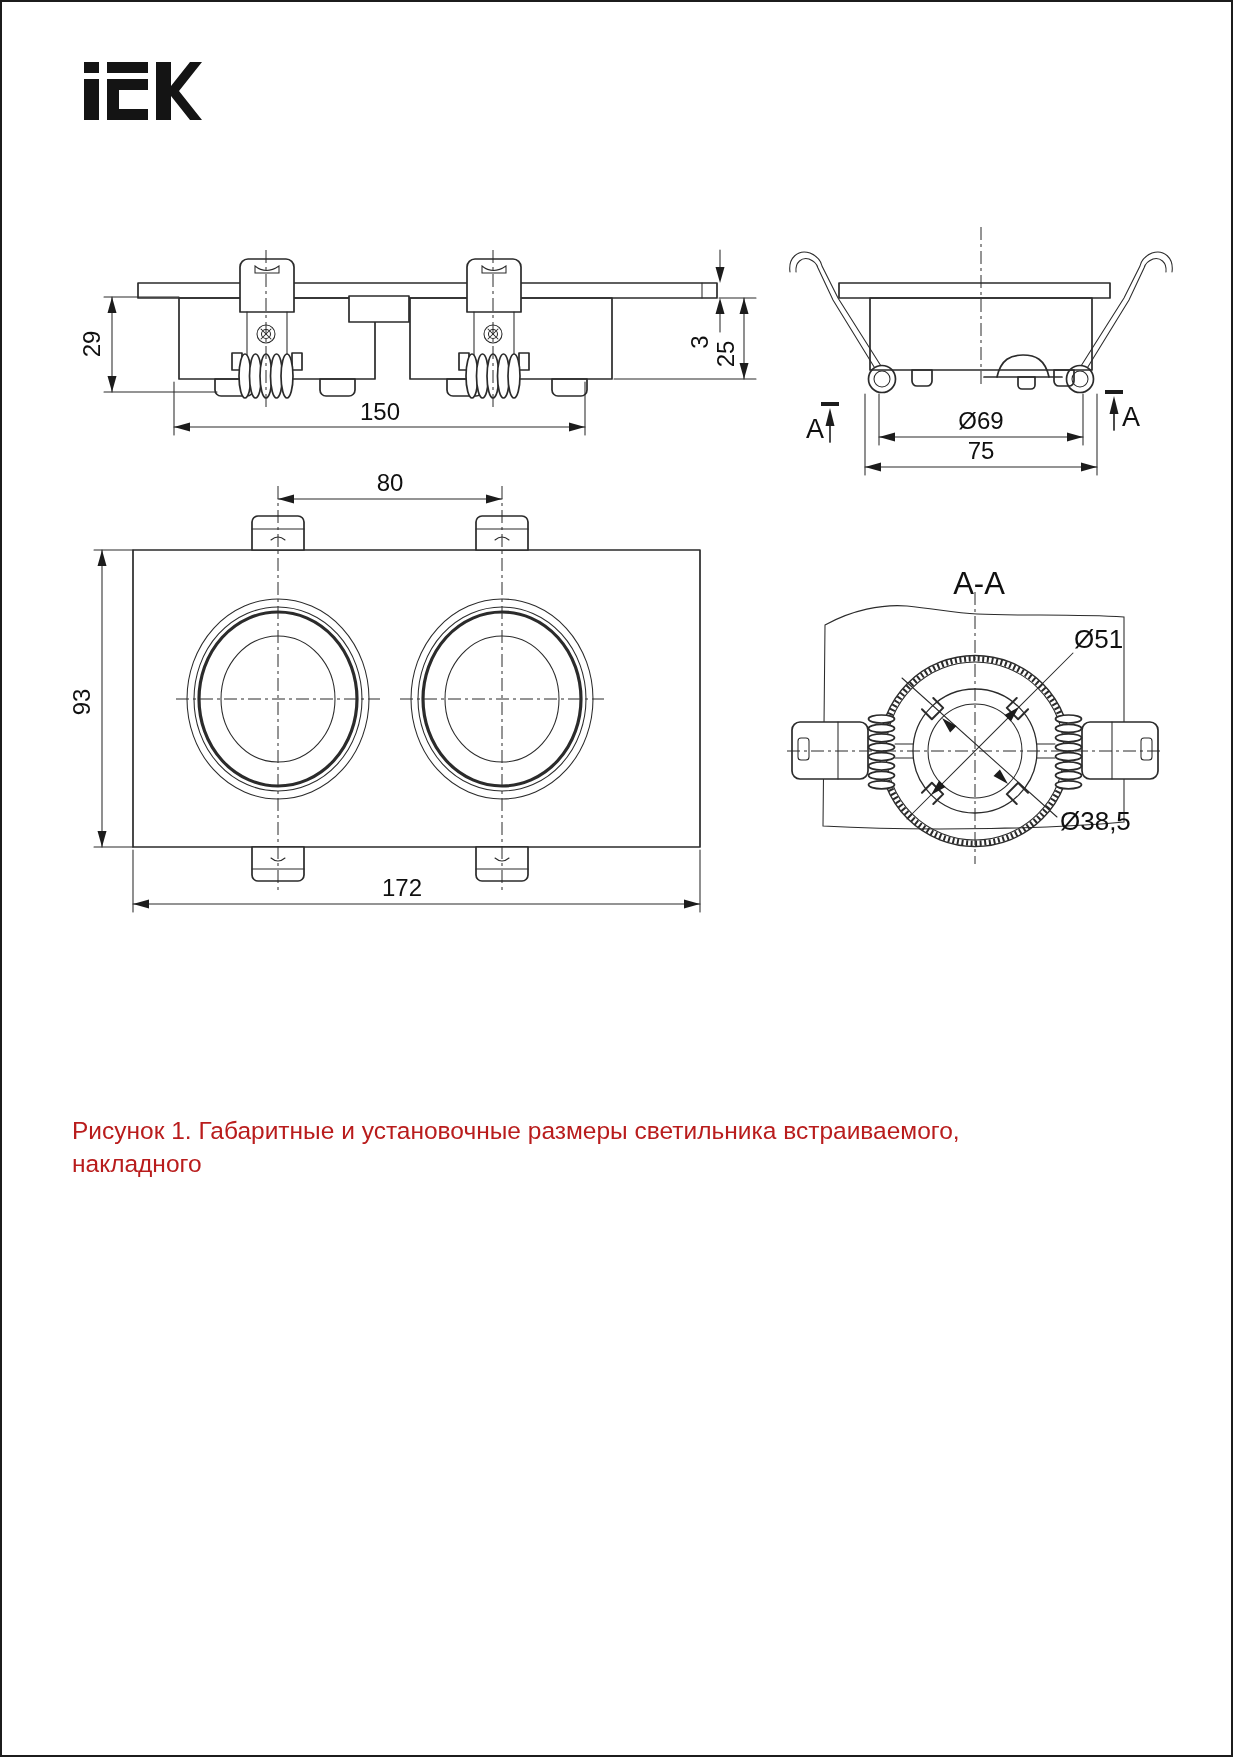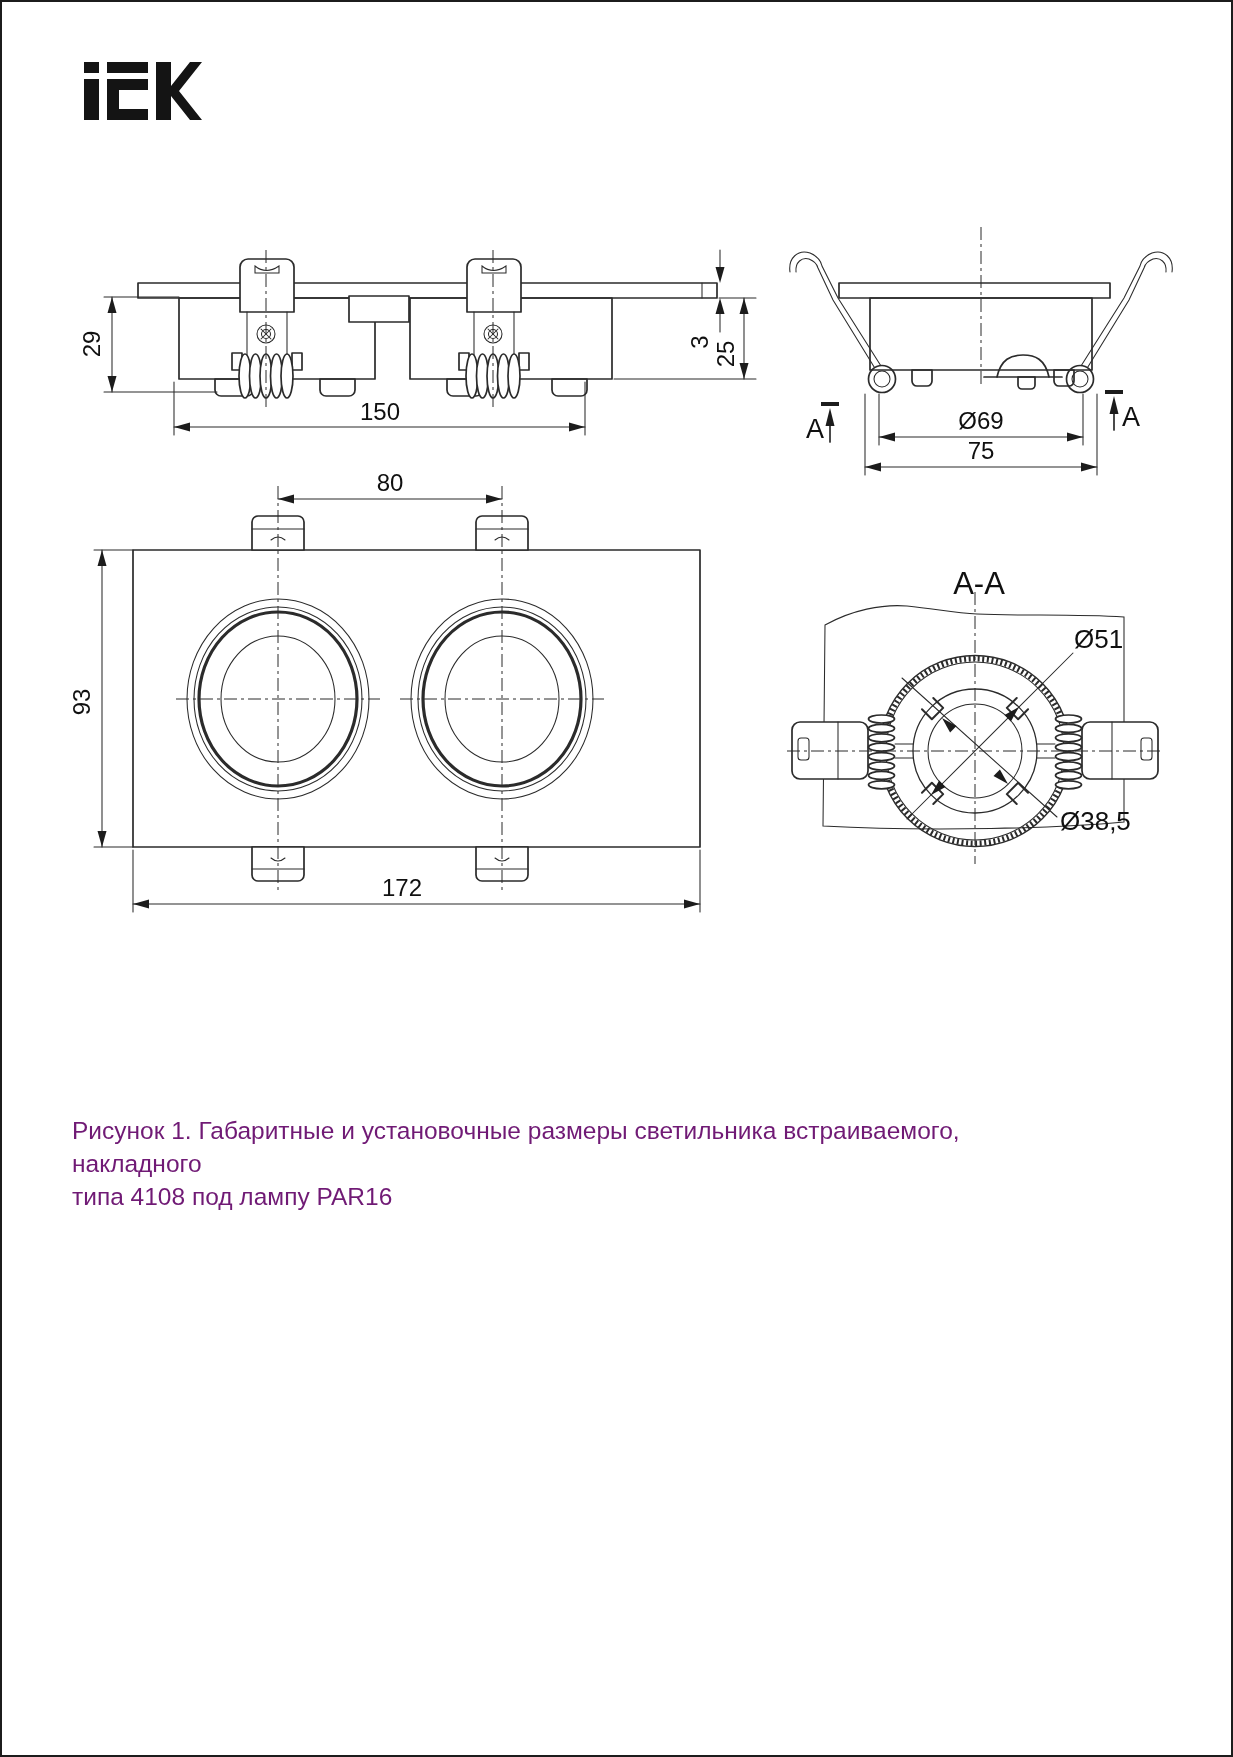--- a/index.html
+++ b/index.html
@@ -14,21 +14,21 @@
   .lnf{fill:#ffffff;stroke:#2b2b2b;stroke-width:1.7;stroke-linejoin:round;}
   .thin{fill:none;stroke:#2b2b2b;stroke-width:1.05;stroke-linecap:round;}
   .dash{fill:none;stroke:#2b2b2b;stroke-width:1;stroke-dasharray:13 4 3 4;}
   .arr{fill:#1c1c1c;stroke:none;}
   .dim{font-family:"Liberation Sans",sans-serif;font-size:24px;fill:#101010;}
   .dimS{font-family:"Liberation Sans",sans-serif;font-size:26px;fill:#101010;}
   .secT{font-family:"Liberation Sans",sans-serif;font-size:31px;fill:#101010;}
   .secA{font-family:"Liberation Sans",sans-serif;font-size:27px;fill:#101010;}
   .caption{
     position:absolute;left:70px;top:1112px;width:1020px;
-    font-size:24.5px;line-height:33px;color:#701a75;
+    font-size:24.5px;line-height:33px;color:#b91c1c;
   }
   .logo-shape{fill:#141414;}
 </style>
 </head>
 <body>
 
 <div class="page">
 
   <svg class="abs" style="left:82px;top:60px;" width="118" height="58" viewBox="0 0 118 58">
     <g>
@@ -331,16 +331,15 @@
     <g>
       <line class="thin" x1="210" y1="186" x2="365" y2="325"></line>
       <polygon class="arr" points="316,292 301.5,283.9 307.9,277.5"></polygon>
       <polygon class="arr" points="250,226 264.5,234.1 258.1,240.5"></polygon>
       <text class="dimS" x="368" y="338" text-anchor="start">Ø38,5</text>
     </g>
   </svg>
 
   <div class="caption">
     <div>Рисунок 1. Габаритные и установочные размеры светильника встраиваемого, накладного</div>
-    <div>типа 4108 под лампу PAR16</div>
   </div>
 
 </div>
 
 </body></html>

